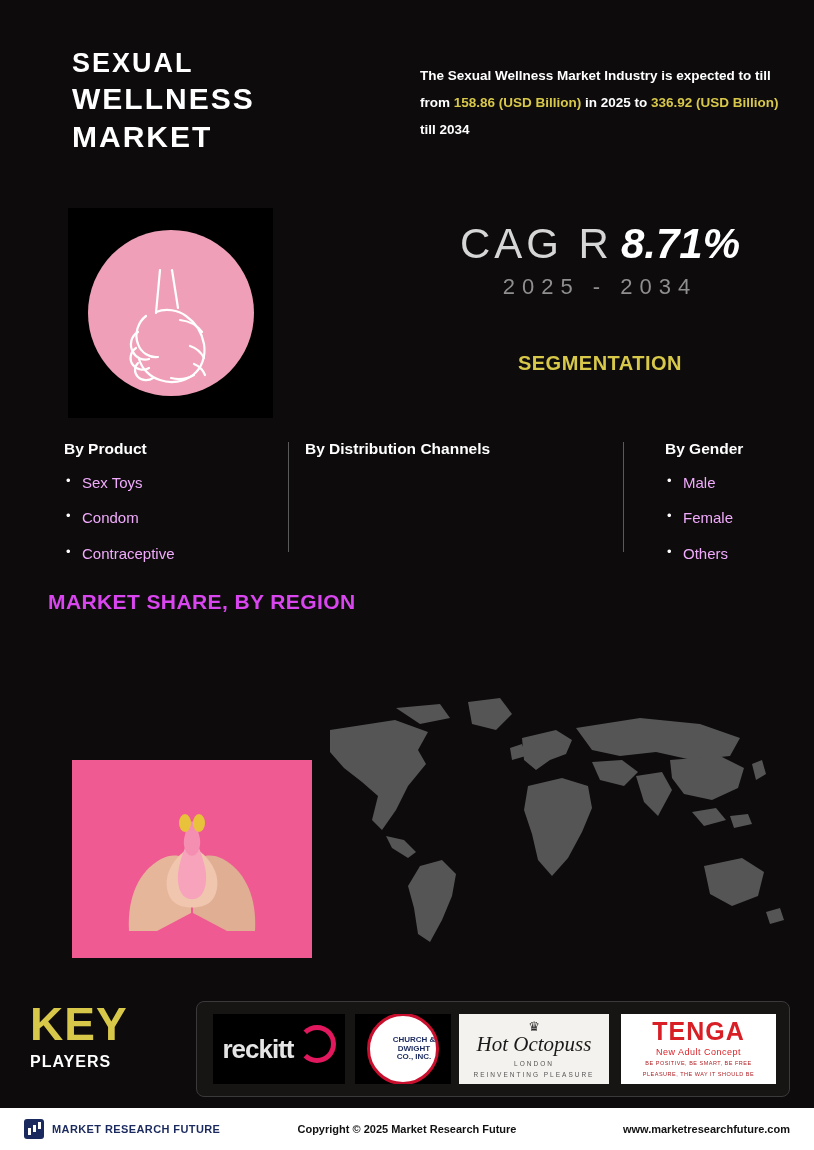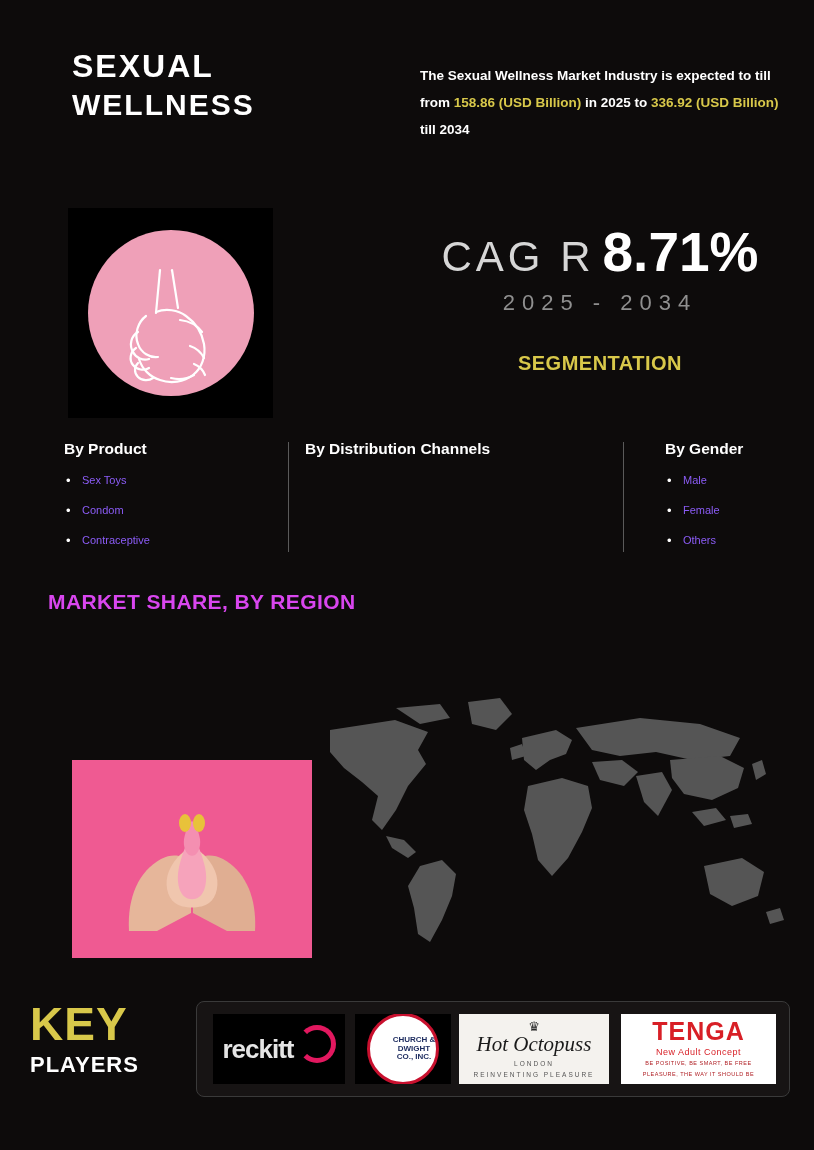--- a/index.html
+++ b/index.html
@@ -19,21 +19,21 @@
   }
 
   
   .title-block {
     position: absolute;
     left: 72px;
     top: 48px;
     width: 300px;
   }
   .title-line1 {
-    font-size: 32px;
+    font-size: 27px;
     font-weight: bold;
     letter-spacing: 2px;
     color: #ffffff;
     line-height: 1.18;
     margin: 0;
   }
   .title-line2 {
     font-size: 30px;
     font-weight: bold;
     letter-spacing: 2px;
@@ -73,25 +73,26 @@
     width: 360px;
     text-align: center;
   }
   .cagr-label {
     font-size: 42px;
     letter-spacing: 4px;
     color: #d6d6d6;
     display: inline-block;
   }
   .cagr-value {
-    font-size: 55px;
+    font-size: 42px;
     font-weight: bold;
     color: #ffffff;
     display: inline-block;
     margin-left: 8px;
+    font-style: italic;
   }
   .cagr-years {
     margin-top: 6px;
     font-size: 22px;
     letter-spacing: 7px;
     color: #8f8f8f;
   }
   .segmentation-heading {
     position: absolute;
     left: 420px;
@@ -151,22 +152,22 @@
     font-size: 15.5px;
     font-weight: bold;
     margin-bottom: 15px;
   }
   .seg-list {
     list-style: none;
     margin: 0;
     padding: 0;
   }
   .seg-list li {
-    color: #8b5cf6;
-    font-size: 11px;
+    color: #f0abfc;
+    font-size: 15px;
     line-height: 1.35;
     margin-bottom: 15px;
     padding-left: 18px;
     position: relative;
   }
   .seg-list li::before {
     content: "\2022";
     position: absolute;
     left: 2px;
     top: -1px;
@@ -255,21 +256,21 @@
   }
   .kp-line1 {
     color: #d8c84a;
     font-size: 46px;
     font-weight: bold;
     letter-spacing: 1px;
     line-height: 1.05;
   }
   .kp-line2 {
     color: #ffffff;
-    font-size: 22px;
+    font-size: 16px;
     font-weight: bold;
     letter-spacing: 1px;
     line-height: 1.2;
     margin-top: 4px;
   }
   .logo-strip {
     position: absolute;
     left: 196px;
     top: 1001px;
     width: 592px;
@@ -418,20 +419,21 @@
   }
 </style>
 </head>
 <body>
 
 <div class="page">
 
   <div class="title-block">
     <div class="title-line1">SEXUAL</div>
     <div class="title-line2">WELLNESS</div>
+    <div class="title-line3">MARKET</div>
   </div>
 
   <div class="intro">
     <span>The Sexual Wellness Market Industry is expected to till from </span><span class="hl">158.86 (USD Billion)</span><span> in 2025 to </span><span class="hl">336.92 (USD Billion)</span><span> till 2034</span>
   </div>
 
   <div class="cagr">
     <span class="cagr-label">CAG R</span><span class="cagr-value">8.71%</span>
     <div class="cagr-years">2025 - 2034</div>
   </div>
@@ -561,14 +563,22 @@
     <div class="logo-box logo-4">
       <div class="tenga-wrap">
         <div class="tenga-name">TENGA</div>
         <div class="tenga-sub">New Adult Concept</div>
         <div class="tenga-tag">BE POSITIVE, BE SMART, BE FREE</div>
         <div class="tenga-tag">PLEASURE, THE WAY IT SHOULD BE</div>
       </div>
     </div>
   </div>
 
+  <div class="footer">
+    <div class="footer-brand">
+      <span class="footer-logo-mark"></span>
+      <span class="footer-brand-text">MARKET RESEARCH FUTURE</span>
+    </div>
+    <div class="footer-center">Copyright © 2025 Market Research Future</div>
+    <div class="footer-right">www.marketresearchfuture.com</div>
+  </div>
 
 </div>
 
 </body></html>

